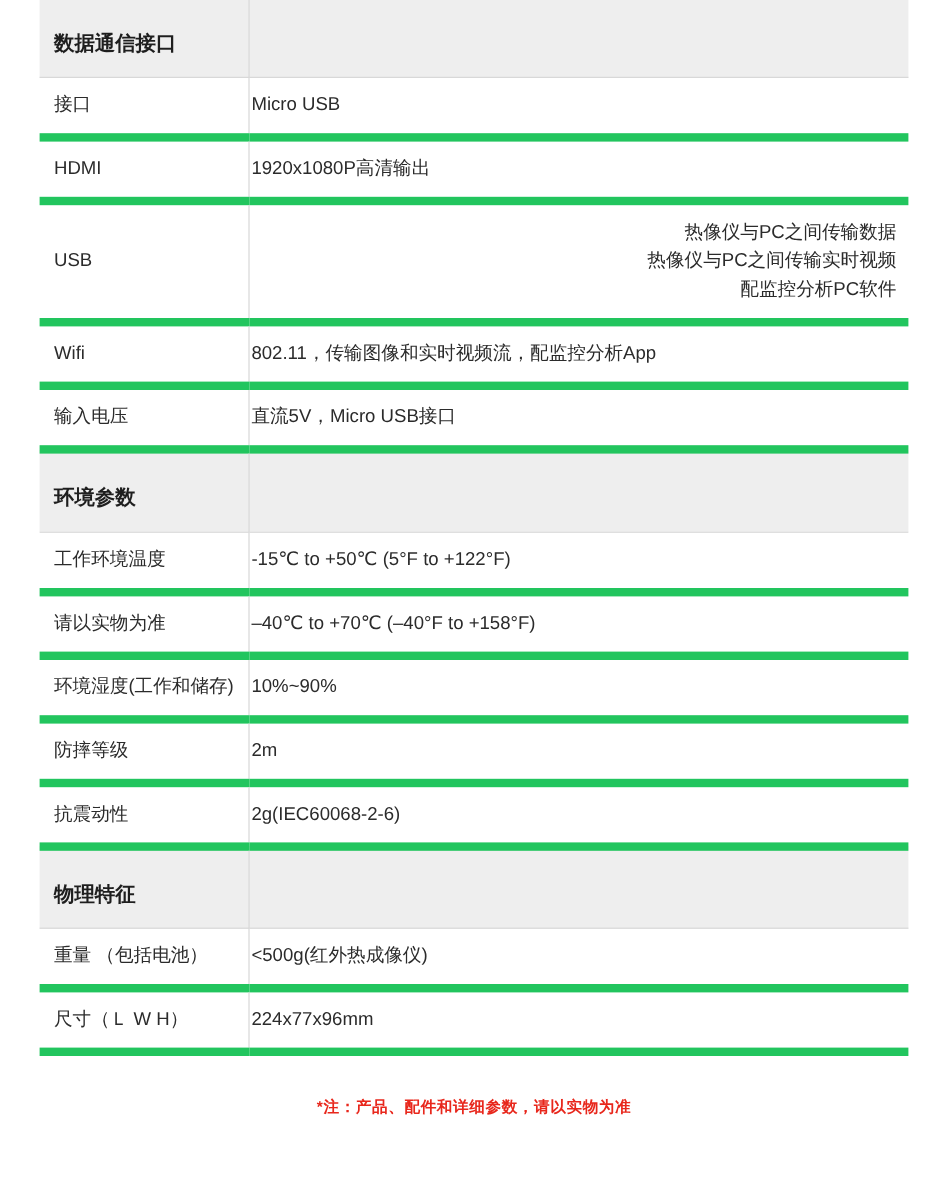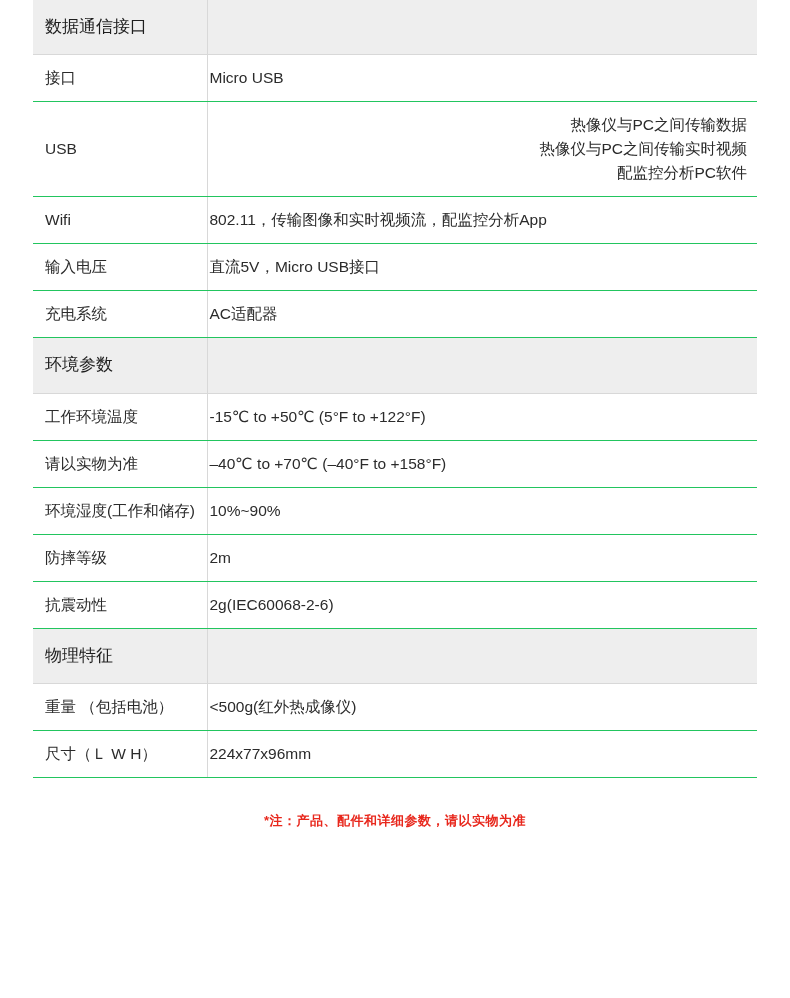--- a/index.html
+++ b/index.html
@@ -18,44 +18,44 @@
     width: 790px;
     box-sizing: border-box;
   }
   table.spec-table {
     width: 724px;
     margin: 0 auto;
     border-collapse: collapse;
     table-layout: fixed;
   }
   table.spec-table td {
-    border-bottom: 1px solid #22c55e;
+    border-bottom: 7px solid #22c55e;
     vertical-align: middle;
     font-size: 15.5px;
     line-height: 1.55;
     color: #2b2b2b;
   }
   td.label-cell {
     width: 174px;
     padding: 11px 10px 11px 12px;
     border-right: 1px solid #d8d8d8;
     box-sizing: border-box;
   }
   td.value-cell {
     padding: 11px 10px 11px 2px;
     box-sizing: border-box;
   }
   tr.section-row td {
     background: #eeeeee;
     border-bottom: 1px solid #d8d8d8;
   }
   tr.section-row td.label-cell {
-    font-weight: normal;
+    font-weight: bold;
     font-size: 17px;
-    padding-top: 14px;
+    padding-top: 24px;
     padding-bottom: 14px;
     color: #1e1e1e;
   }
   tr.section-row td.value-cell {
     background: #eeeeee;
   }
   .multi-line span {
     display: block;
     text-align: right;
   }
@@ -76,38 +76,38 @@
     <tbody id="table-body">
         <tr class="section-row">
           <td class="label-cell">数据通信接口</td>
           <td class="value-cell">&nbsp;</td>
         </tr>
         <tr>
           <td class="label-cell">接口</td>
           <td class="value-cell"> Micro USB</td>
         </tr>
         <tr>
+          <td class="label-cell">HDMI</td>
+          <td class="value-cell">1920x1080P高清输出</td>
+        </tr>
+        <tr>
           <td class="label-cell">USB</td>
           <td class="value-cell multi-line">
             <span>热像仪与PC之间传输数据</span>
             <span>热像仪与PC之间传输实时视频</span>
             <span>配监控分析PC软件</span>
           </td>
         </tr>
         <tr>
           <td class="label-cell">Wifi</td>
           <td class="value-cell">802.11，传输图像和实时视频流，配监控分析App</td>
         </tr>
         <tr>
           <td class="label-cell">输入电压</td>
           <td class="value-cell">直流5V，Micro USB接口</td>
-        </tr>
-        <tr>
-          <td class="label-cell">充电系统</td>
-          <td class="value-cell">AC适配器</td>
         </tr>
         <tr class="section-row">
           <td class="label-cell">环境参数</td>
           <td class="value-cell">&nbsp;</td>
         </tr>
         <tr>
           <td class="label-cell">工作环境温度</td>
           <td class="value-cell"> -15℃ to +50℃ (5°F to +122°F)</td>
         </tr>
         <tr>

